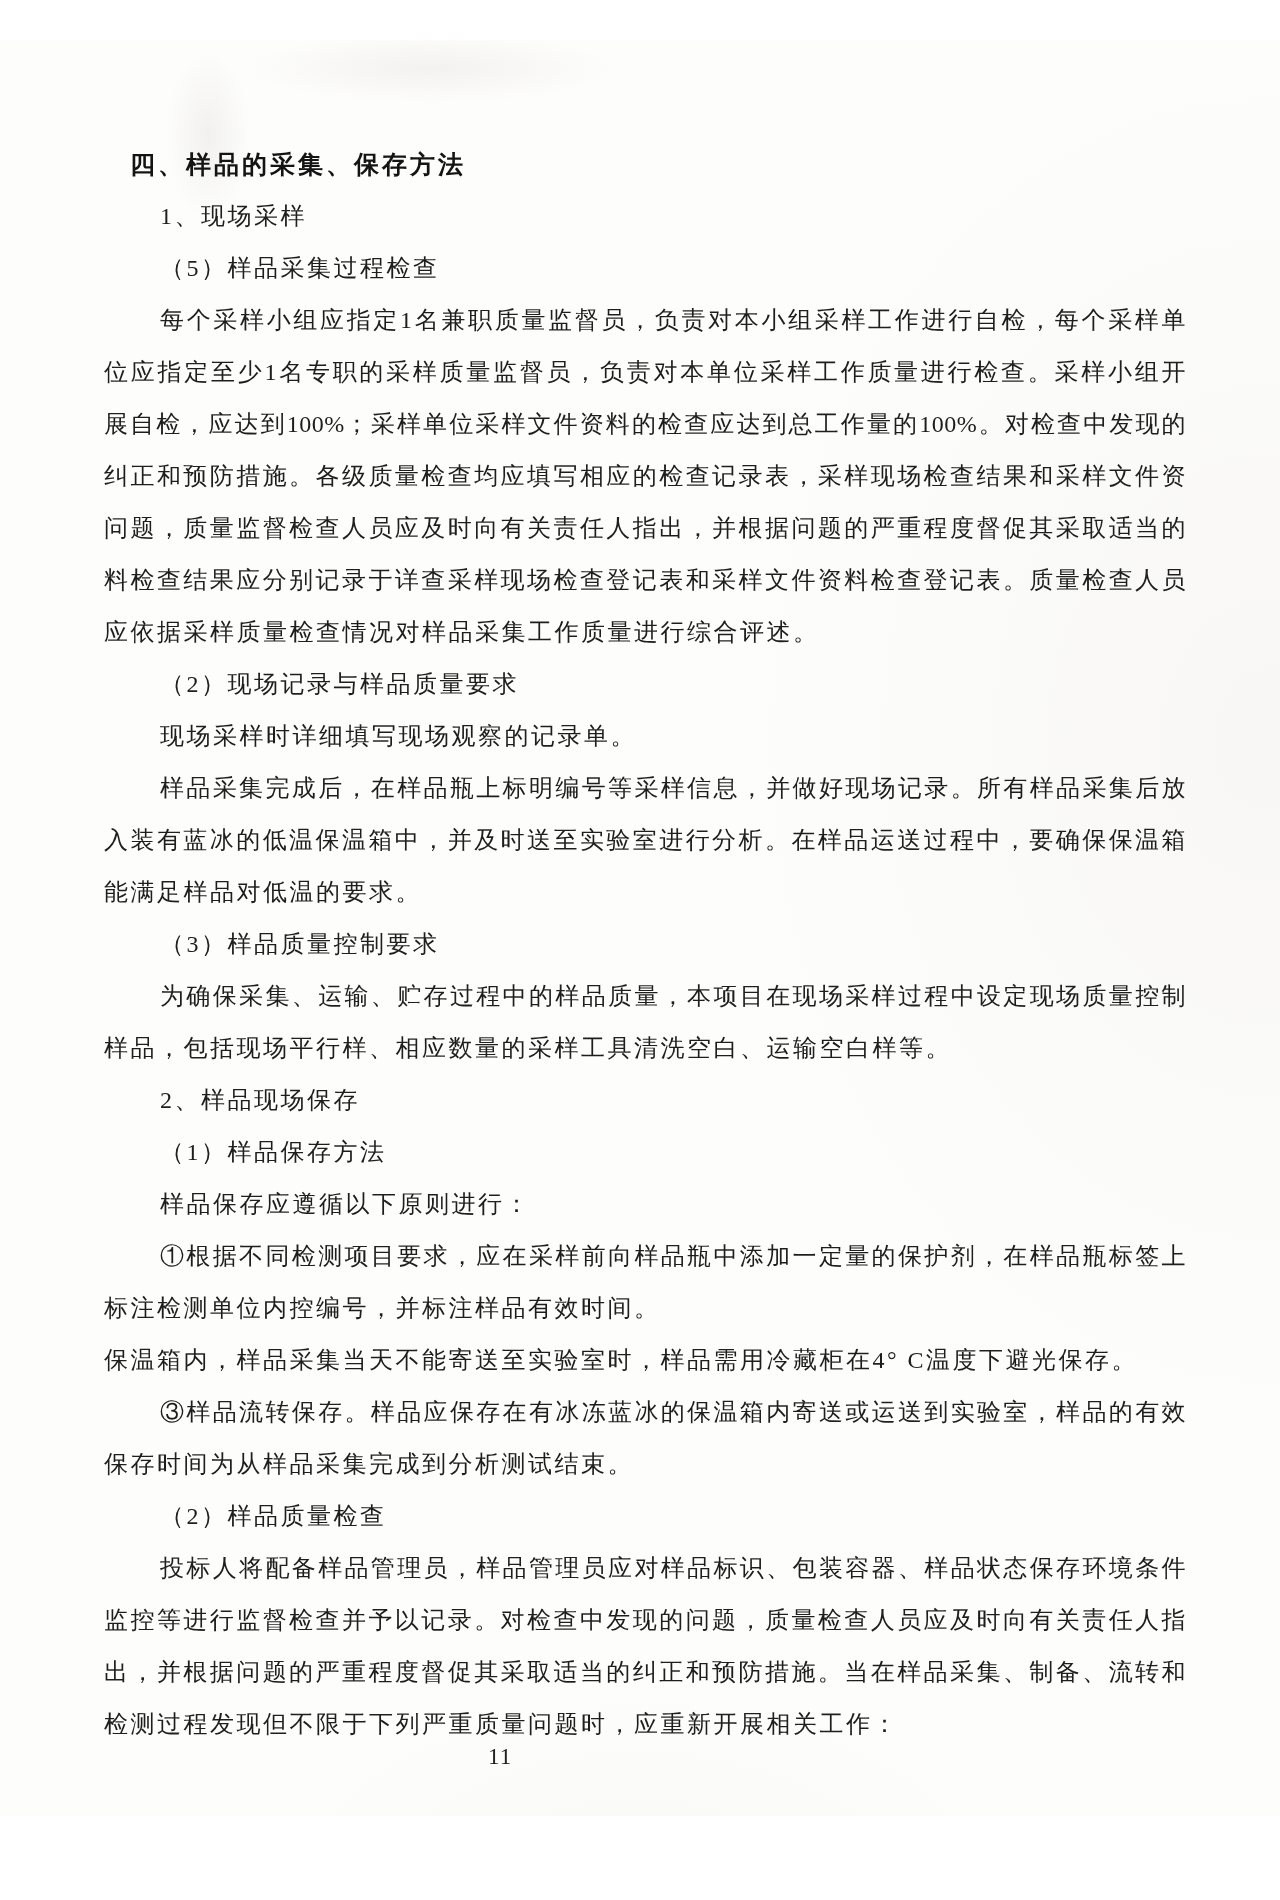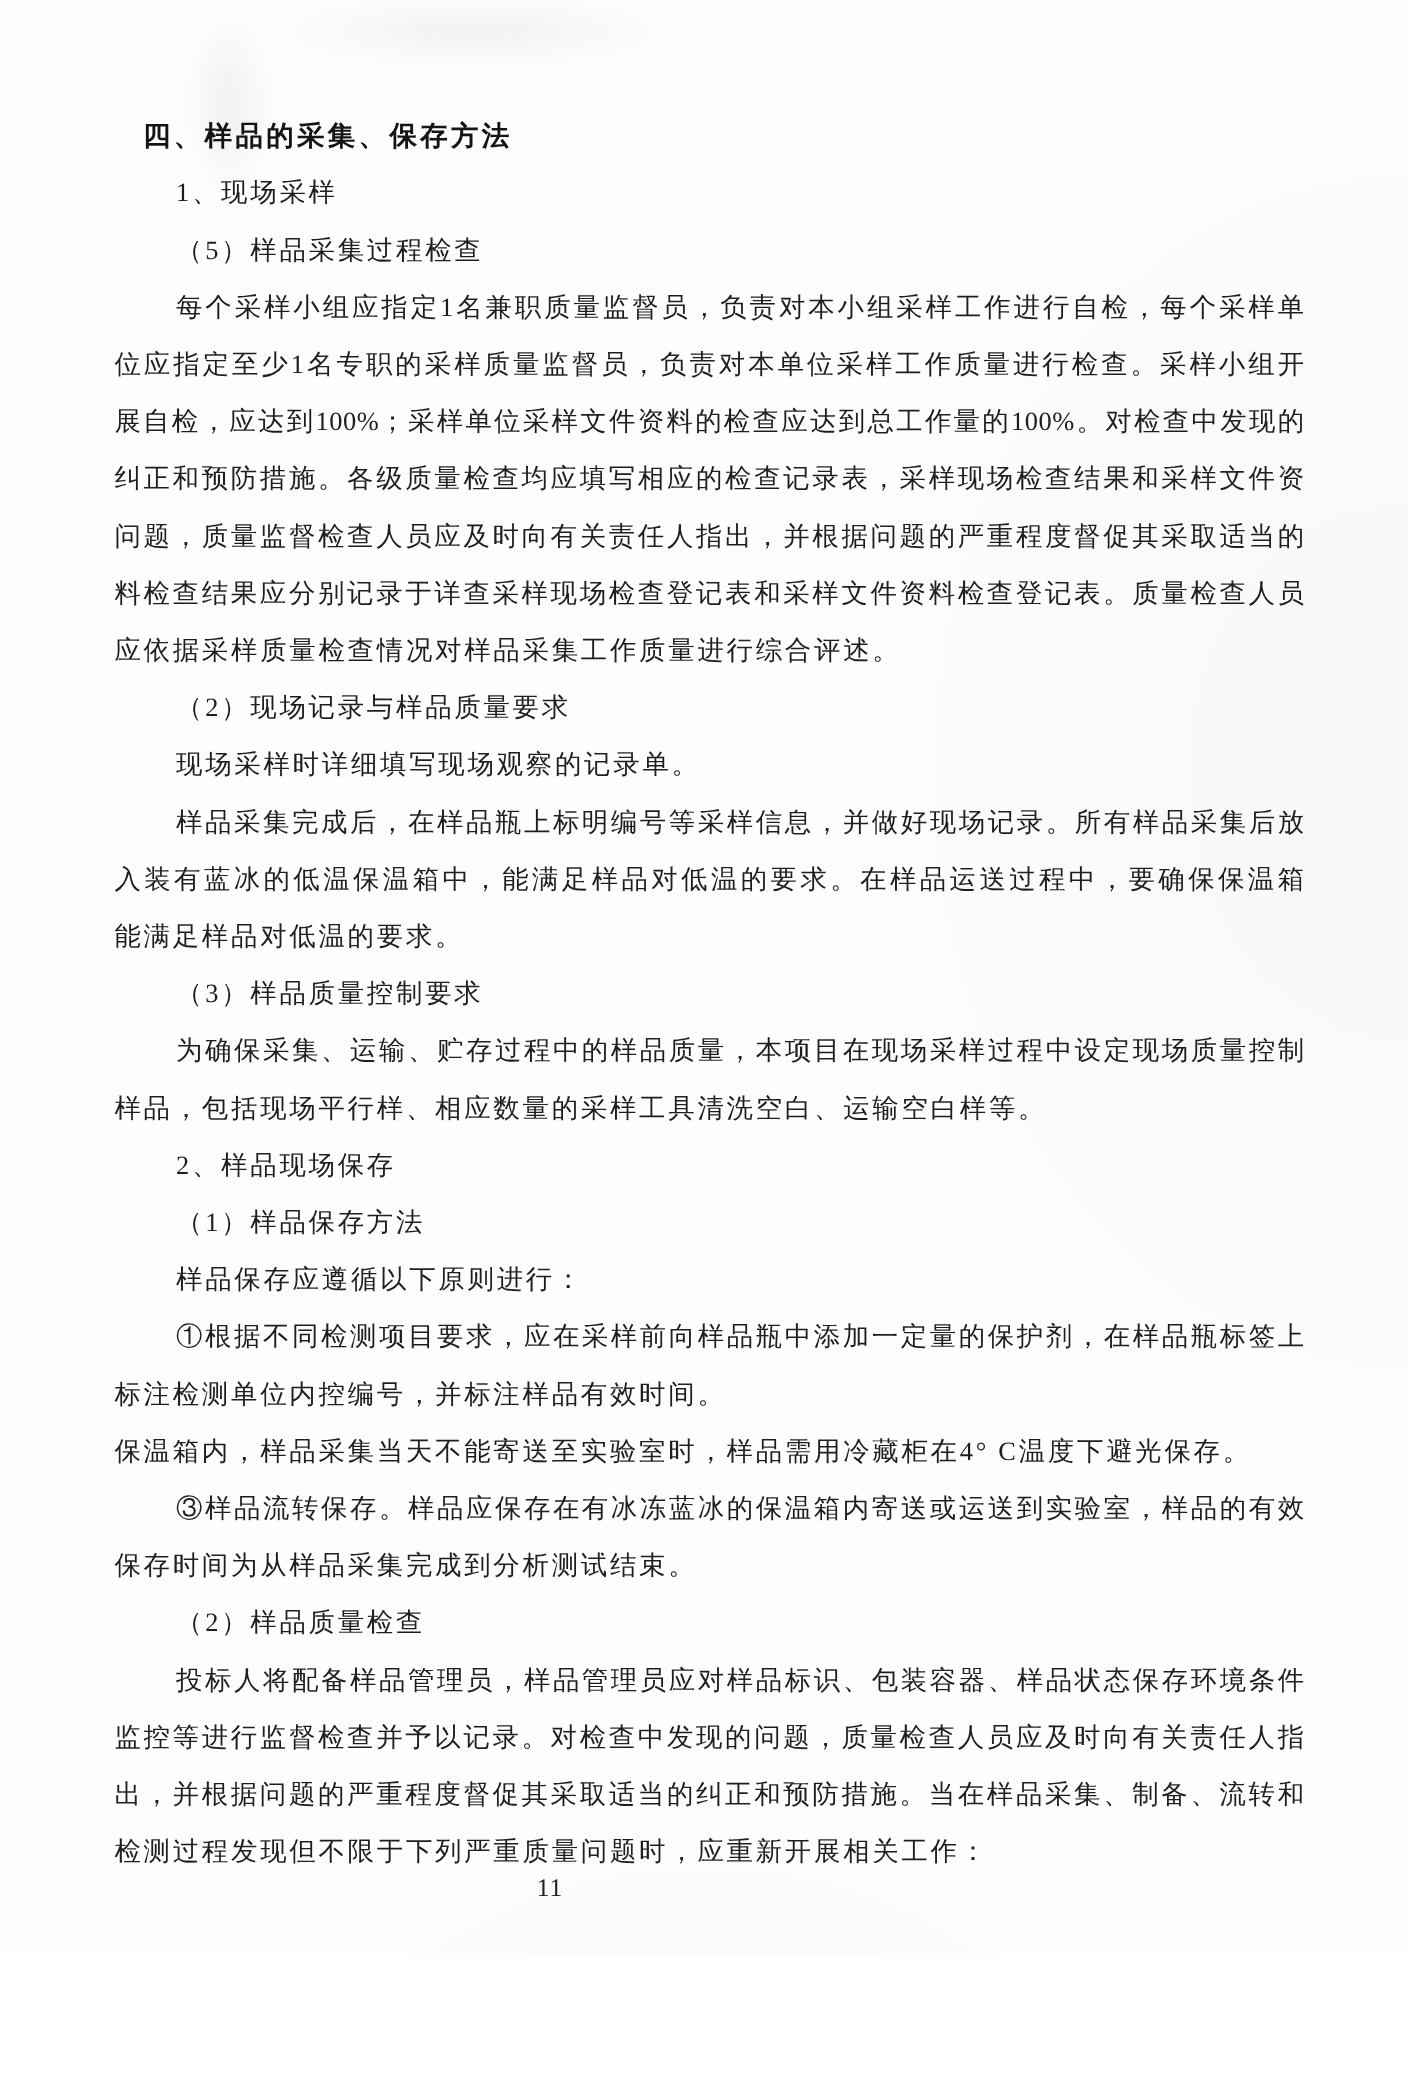--- a/index.html
+++ b/index.html
@@ -10,20 +10,21 @@
   }
   .page {
     position:relative; width:1280px; height:1776px;
     background:
       radial-gradient(ellipse 260px 50px at 430px 28px, rgba(225,220,218,0.35), rgba(225,220,218,0) 70%),
       radial-gradient(ellipse 60px 120px at 208px 95px, rgba(215,212,210,0.30), rgba(215,212,210,0) 70%),
       radial-gradient(ellipse 700px 900px at 1270px 700px, rgba(238,236,234,0.35), rgba(238,236,234,0) 75%),
       radial-gradient(ellipse 500px 300px at 640px 1880px, rgba(240,238,236,0.4), rgba(240,238,236,0) 75%),
       #fdfdfc;
     color:#1d1d1d;
+    margin-top:40px;
   }
   .content {
     position:absolute; left:104px; top:98px; width:1082px;
   }
   .line {
     font-size:24px;
     line-height:52px;
     height:52px;
     letter-spacing:0.5px;
     text-align:justify;
@@ -73,21 +74,21 @@
         <div class="line jlast">应依据采样质量检查情况对样品采集工作质量进行综合评述。</div>
       </div>
       <div class="block block-heading">
         <div class="line jlast first">（2）现场记录与样品质量要求</div>
       </div>
       <div class="block block-para">
         <div class="line jlast first">现场采样时详细填写现场观察的记录单。</div>
       </div>
       <div class="block block-para">
         <div class="line first">样品采集完成后，在样品瓶上标明编号等采样信息，并做好现场记录。所有样品采集后放</div>
-        <div class="line">入装有蓝冰的低温保温箱中，能满足样品对低温的要求。在样品运送过程中，要确保保温箱</div>
+        <div class="line">入装有蓝冰的低温保温箱中，并及时送至实验室进行分析。在样品运送过程中，要确保保温箱</div>
         <div class="line jlast">能满足样品对低温的要求。</div>
       </div>
       <div class="block block-heading">
         <div class="line jlast first">（3）样品质量控制要求</div>
       </div>
       <div class="block block-para">
         <div class="line first">为确保采集、运输、贮存过程中的样品质量，本项目在现场采样过程中设定现场质量控制</div>
         <div class="line jlast">样品，包括现场平行样、相应数量的采样工具清洗空白、运输空白样等。</div>
       </div>
       <div class="block block-heading">

